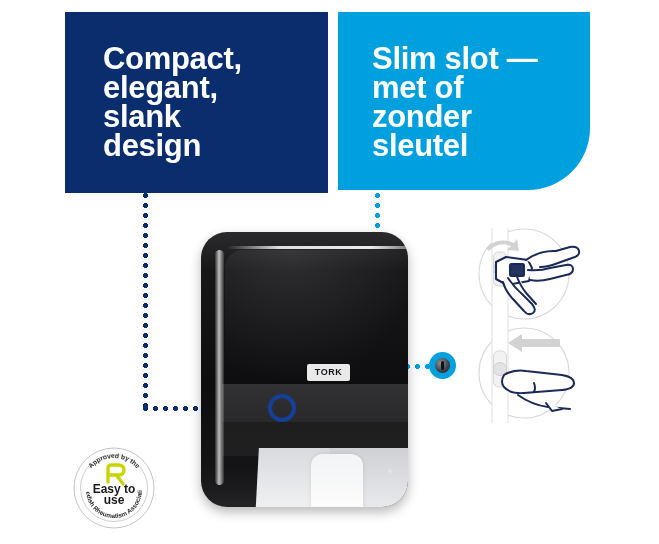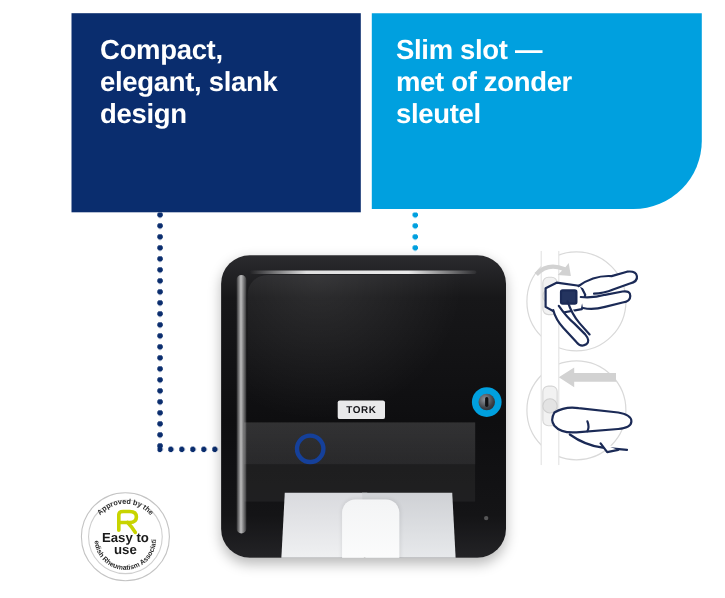--- a/index.html
+++ b/index.html
@@ -30,30 +30,30 @@
     left: 65px;
     top: 12px;
     width: 263px;
     height: 181px;
     background: #0a2d6e;
     padding: 20px 22px 0 26px;
   }
   #panel-slimslot {
     left: 338px;
     top: 12px;
-    width: 300px;
+    width: 252px;
     height: 178px;
     background: #00a0df;
     padding: 20px 18px 0 22px;
     border-bottom-right-radius: 62px;
   }
   .panel-title {
-    font-size: 25px;
+    font-size: 31px;
     line-height: 29px;
-    margin: 0;
+    margin: 12px;
     white-space: pre-line;
   }
 
   
   .dots-v, .dots-h {
     position: absolute;
   }
   .dots-v {
     width: 5px;
     background-image: radial-gradient(circle at 2.5px 2.5px, currentColor 2.4px, rgba(0,0,0,0) 2.6px);
@@ -82,21 +82,21 @@
     width: 28px;
     height: 28px;
     border: 4px solid #15409a;
   }
 
   
   #dispenser {
     position: absolute;
     left: 201px;
     top: 232px;
-    width: 259px;
+    width: 207px;
     height: 275px;
   }
   #dispenser-body {
     position: absolute;
     inset: 0;
     border-radius: 26px;
     background:
       linear-gradient(180deg, #2b2b2e 0%, #171719 14%, #0e0e10 55%, #141416 86%, #232326 100%);
     box-shadow: 0 5px 12px rgba(0,0,0,0.28);
     overflow: hidden;

